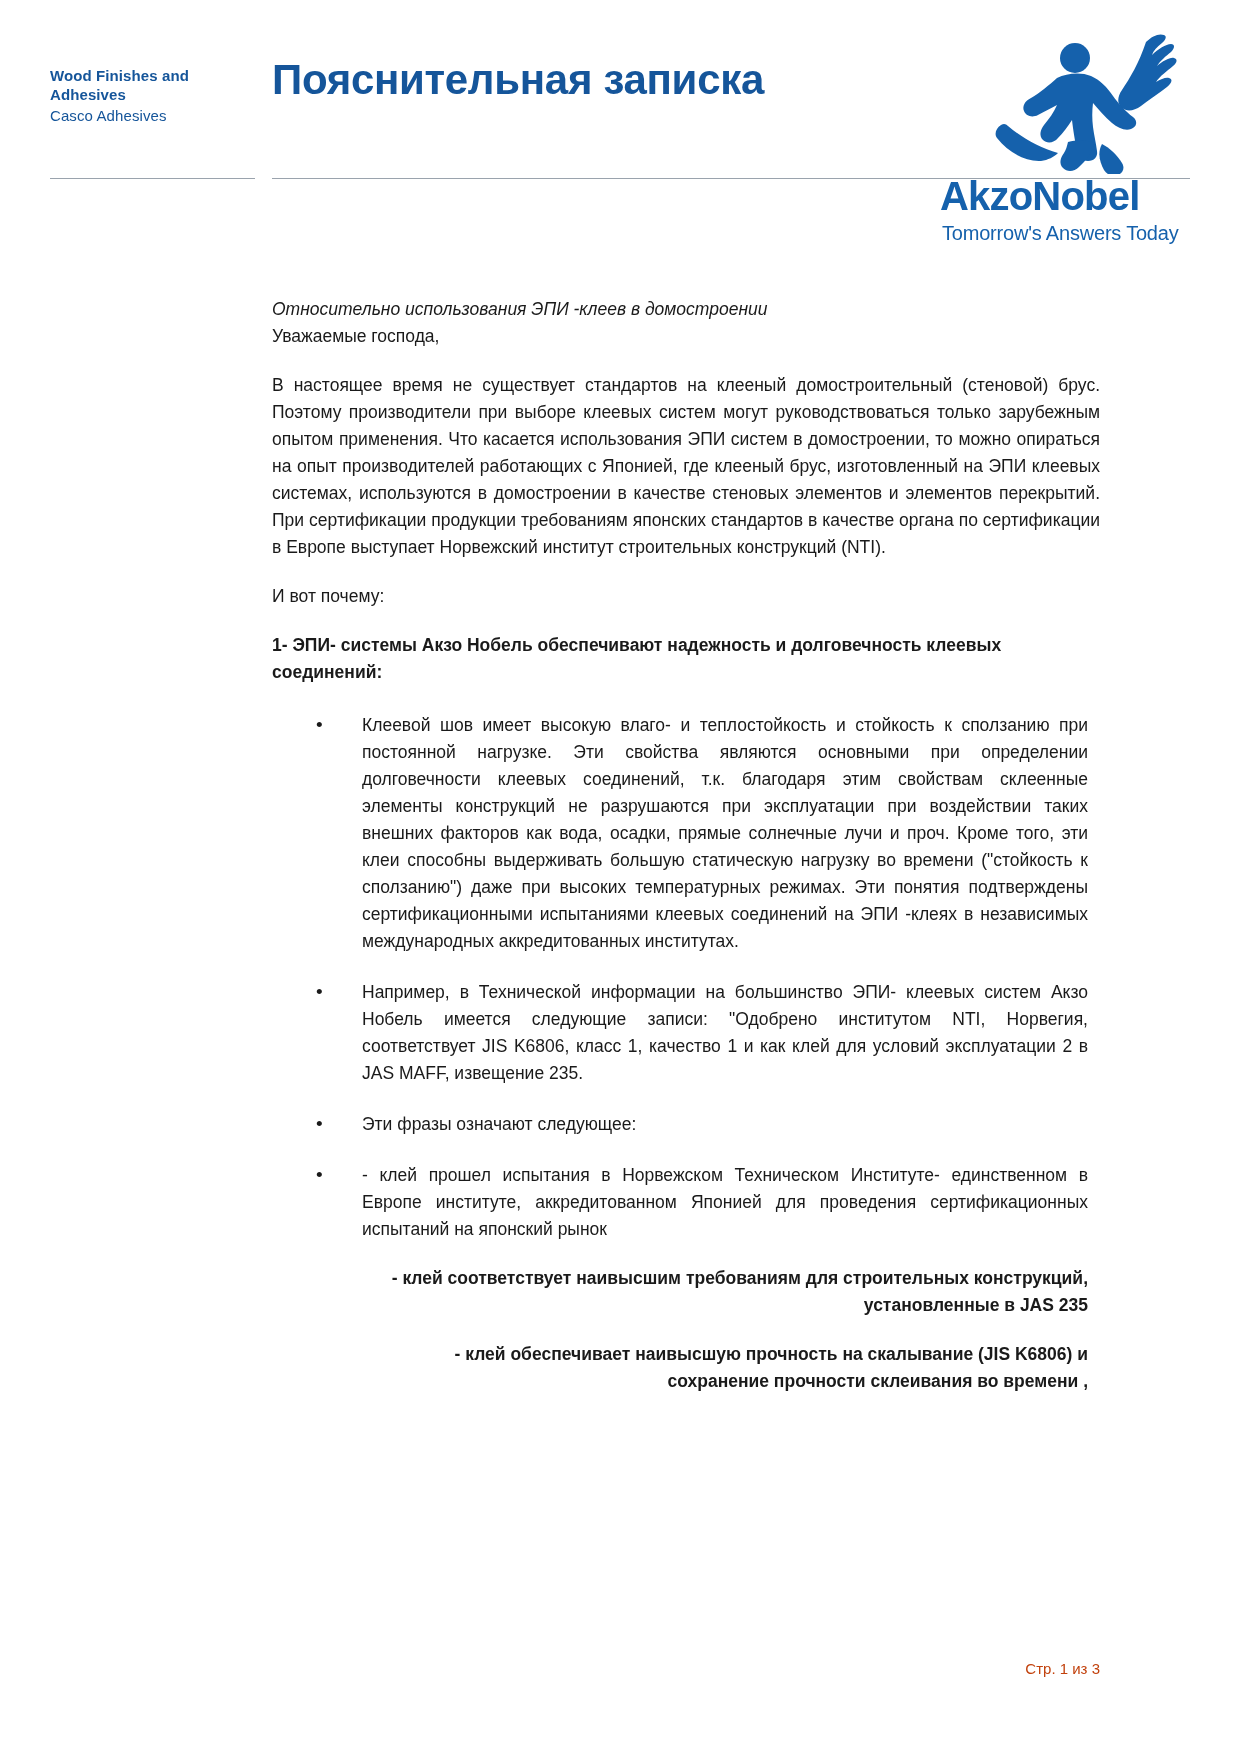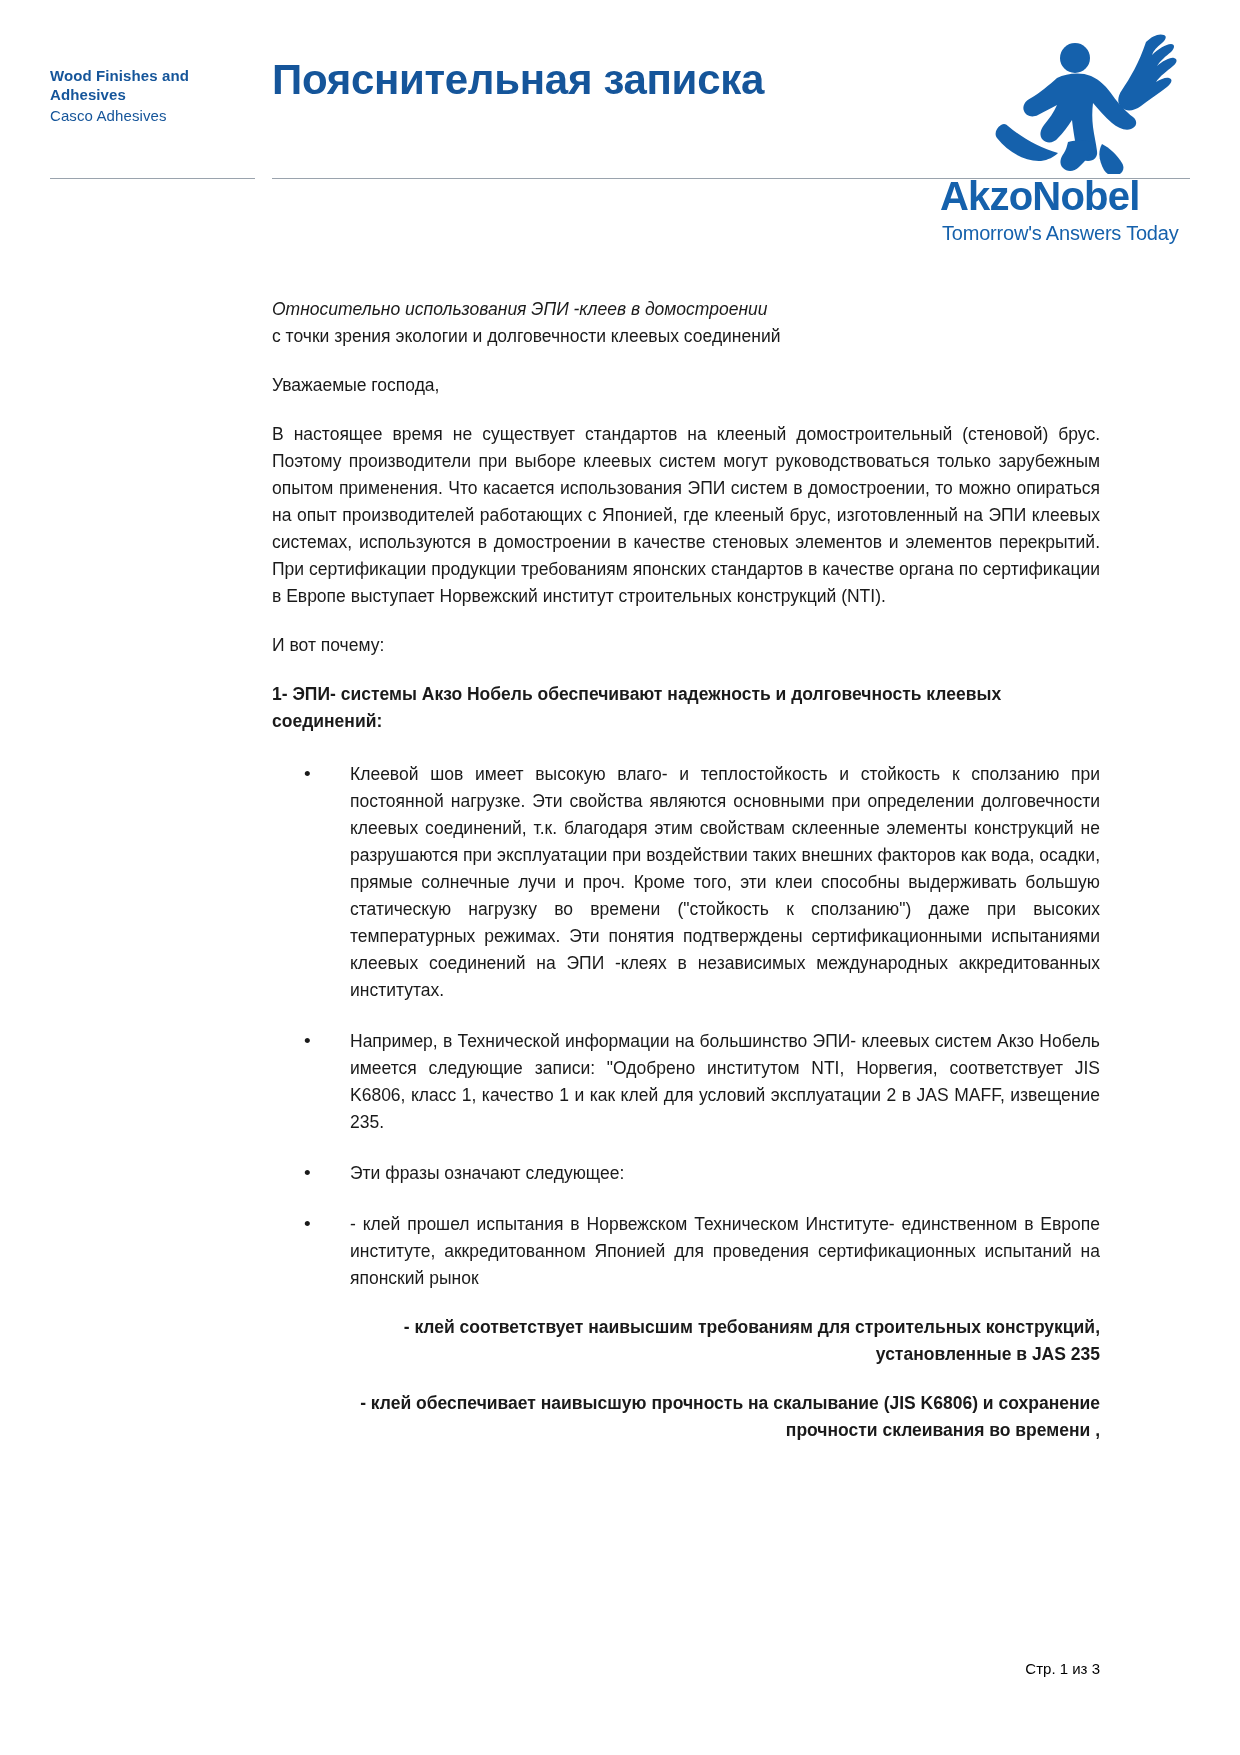--- a/index.html
+++ b/index.html
@@ -141,21 +141,21 @@
 
   .bold-head {
     font-weight: bold;
     font-size: 17.5px;
     line-height: 27px;
     margin: 0 0 26px 0;
   }
 
   ul.bullets {
     list-style: none;
-    margin: 0;
+    margin: 12px;
     padding: 0;
   }
   ul.bullets > li {
     position: relative;
     padding-left: 78px;
     margin-bottom: 24px;
     font-size: 17.5px;
     line-height: 27px;
     text-align: justify;
   }
@@ -183,21 +183,21 @@
     font-weight: bold;
   }
 
   .footer {
     position: absolute;
     left: 272px;
     top: 1660px;
     width: 828px;
     text-align: right;
     font-size: 15px;
-    color: #000000;
+    color: #c2410c;
   }
 </style>
 </head>
 <body>
 
 <div class="page">
 
   <div class="header">
 
     <div class="brand-block">
@@ -229,21 +229,20 @@
         </svg>
       </div>
       <div class="logo-word">AkzoNobel</div>
       <div class="logo-tag">Tomorrow's Answers Today</div>
     </div>
   </div>
 
   <div class="content">
 
     <p class="tight">Относительно использования ЭПИ -клеев в домостроении</p>
-    <p>с точки зрения экологии и долговечности клеевых соединений</p>
 
     <p>Уважаемые господа,</p>
 
     <p class="just">В настоящее время не существует стандартов на клееный домостроительный (стеновой) брус. Поэтому производители при выборе клеевых систем могут руководствоваться только зарубежным опытом применения. Что касается использования ЭПИ систем в домостроении, то можно опираться на опыт производителей работающих с Японией, где клееный брус, изготовленный на ЭПИ клеевых системах, используются в домостроении в качестве стеновых элементов и элементов перекрытий. При сертификации продукции требованиям японских стандартов в качестве органа по сертификации в Европе выступает Норвежский институт строительных конструкций (NTI).</p>
 
 
     <p>И вот почему:</p>
 
     <p class="bold-head">1- ЭПИ- системы Акзо Нобель обеспечивают  надежность и долговечность клеевых соединений:</p>
 

